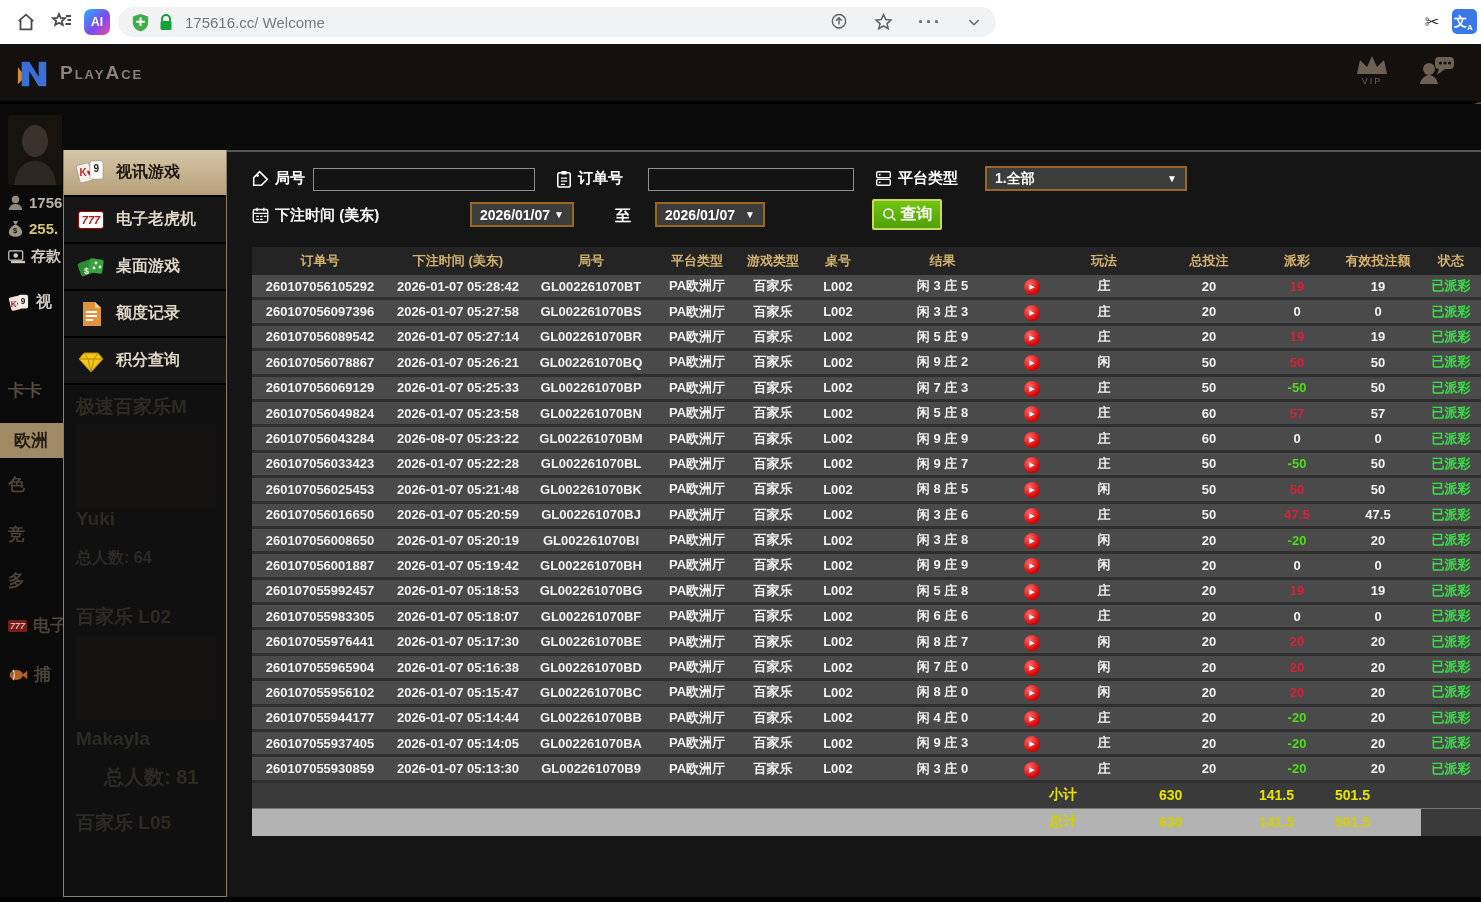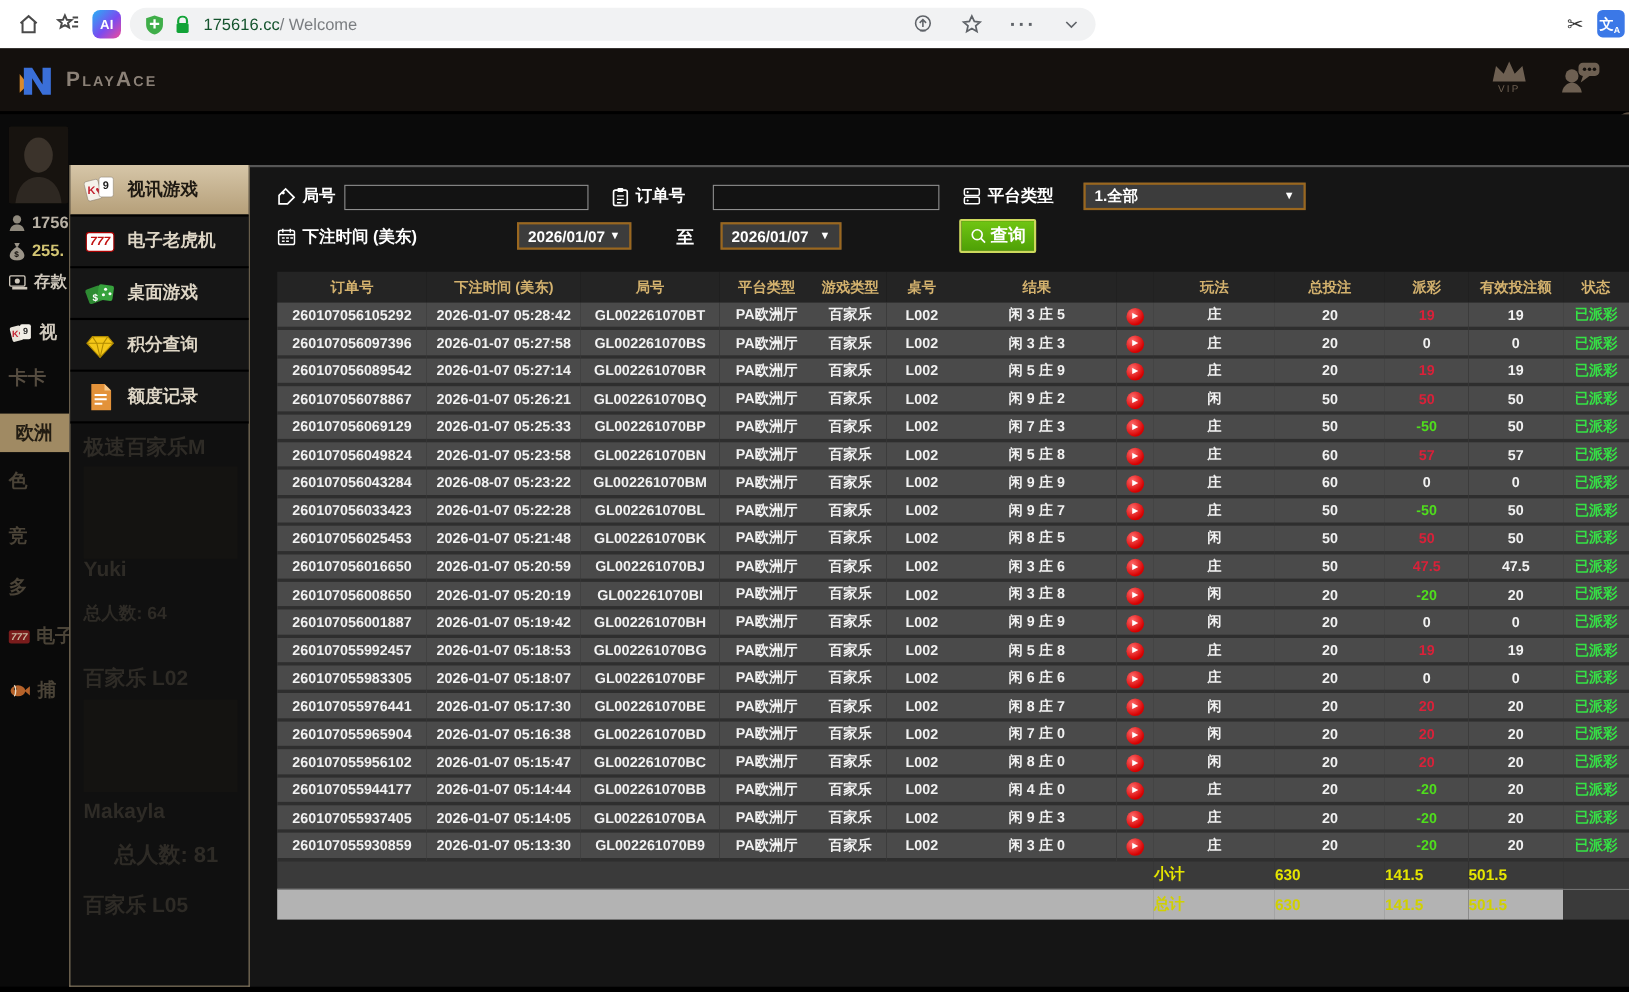--- a/index.html
+++ b/index.html
@@ -10,21 +10,21 @@
   
   .browser { position:absolute; left:0; top:0; width:1481px; height:44px; background:#ffffff; }
   .b-icon { position:absolute; top:8px; width:28px; height:28px; display:flex; align-items:center; justify-content:center; color:#4a4a4a; }
   .home-i { left:12px; }
   .starlist-i { left:48px; }
   .ai-badge { position:absolute; left:84px; top:9px; width:26px; height:26px; border-radius:7px;
     background:linear-gradient(135deg,#27b2f5 0%,#7a4bf0 55%,#f04b9a 100%);
     color:#fff; font-size:12px; font-weight:700; display:flex; align-items:center; justify-content:center; }
   .url-pill { position:absolute; left:118px; top:7px; width:878px; height:30px; background:#f1f2f3; border-radius:15px;
     display:flex; align-items:center; padding-left:14px; }
-  .url-host { color:#14532d; font-size:15px; }
+  .url-host { color:#737373; font-size:15px; }
   .url-path { color:#7a7d80; font-size:15px; }
   .pill-icons { position:absolute; right:14px; top:0; height:30px; display:flex; align-items:center; gap:24px; color:#5f6368; }
   .search-pill { position:absolute; left:1008px; top:7px; width:392px; height:30px; background:#f1f2f3; border-radius:15px;
     display:flex; align-items:center; gap:10px; padding-left:14px; color:#3c4043; font-size:15px; }
   .scissors-i { left:1418px; font-size:18px; color:#333; }
   .translate-badge { position:absolute; left:1452px; top:9px; width:25px; height:25px; border-radius:5px; background:#3b78e7;
     color:#fff; font-size:13px; font-weight:700; display:flex; align-items:center; justify-content:center; }
   .translate-badge i { font-style:normal; font-size:8px; align-self:flex-end; margin:0 2px 2px 0; }
 
   
@@ -39,21 +39,21 @@
   .page { position:absolute; left:0; top:104px; width:1481px; height:798px; background:#0a0a0a; overflow:hidden; }
   .bottom-strip { position:absolute; left:0; top:793px; width:1481px; height:5px; background:#000; }
 
   
   .user-strip { position:absolute; left:0; top:0; width:63px; height:793px; overflow:hidden; }
   .avatar { position:absolute; left:8px; top:11px; width:54px; height:70px; background:#15120f; border-radius:2px; overflow:hidden; }
   .ustrip-row { position:absolute; left:8px; white-space:nowrap; font-weight:700; display:flex; align-items:center; gap:6px; }
   .u-name { top:90px; color:#b9b2a6; font-size:15px; }
   .u-bal  { top:116px; color:#d3c573; font-size:15px; }
   .u-dep  { top:143px; color:#cfc8bc; font-size:15px; }
-  .u-ghost { color:#4a4337; font-size:17px; font-weight:700; }
+  .u-ghost { color:#4a4337; font-size:17px; font-weight:700;margin-top:47px; }
   .g-video { top:188px; }
   .g-kaka  { top:228px; color:#55globalen4c40; }
   .g-euro  { top:272px; background:#a08a63; color:#221c12; padding:6px 26px 6px 14px; left:0; }
   .g-se    { top:322px; } .g-jing { top:372px; } .g-duo { top:418px; }
   .g-dianzi{ top:463px; } .g-bu  { top:512px; }
 
   
   .modal-title { position:absolute; left:63px; top:8px; width:1418px; height:38px; background:#1c1c1c; }
   .modal-title h1 { position:absolute; left:22px; top:5px; color:#f2f2f2; font-size:21px; font-weight:600; letter-spacing:1px; }
   .ghost-tab { position:absolute; top:10px; color:#d8d0c2; opacity:.10; font-size:16px; font-weight:700; }
@@ -292,35 +292,35 @@
               <circle cx="20" cy="10" r="1.4" fill="#fff"></circle>
               <circle cx="24" cy="14" r="1.4" fill="#fff"></circle>
               <circle cx="18" cy="15" r="1.4" fill="#fff"></circle>
             </svg>
         </span>
         <span>桌面游戏</span>
       </div>
       <div class="menu-item">
         <span class="mi-icon">
           <svg width="30" height="28" viewBox="0 0 30 28">
-              <path d="M8 6 H22 L27 12 L15 25 L3 12 Z" fill="#f4c718" stroke="#b08a00" stroke-width="1"></path>
-              <path d="M3 12 H27 M8 6 L12 12 L15 25 M22 6 L18 12 L15 25" stroke="#b08a00" stroke-width="1" fill="none"></path>
-            </svg>
-        </span>
-        <span>积分查询</span>
-      </div>
-      <div class="menu-item">
-        <span class="mi-icon">
-          <svg width="30" height="28" viewBox="0 0 30 28">
               <path d="M7 2 H19 L25 8 V26 H7 Z" fill="#e3923a"></path>
               <path d="M19 2 L19 8 H25 Z" fill="#f7c98c"></path>
               <path d="M10 12 H21 M10 16 H21 M10 20 H17" stroke="#fff" stroke-width="1.8"></path>
             </svg>
         </span>
         <span>额度记录</span>
+      </div>
+      <div class="menu-item">
+        <span class="mi-icon">
+          <svg width="30" height="28" viewBox="0 0 30 28">
+              <path d="M8 6 H22 L27 12 L15 25 L3 12 Z" fill="#f4c718" stroke="#b08a00" stroke-width="1"></path>
+              <path d="M3 12 H27 M8 6 L12 12 L15 25 M22 6 L18 12 L15 25" stroke="#b08a00" stroke-width="1" fill="none"></path>
+            </svg>
+        </span>
+        <span>积分查询</span>
       </div>
 
       <div class="ghost-side">
         <span class="gs-t" style="top:4px;">极速百家乐M</span>
         <div class="gs-block" style="top:34px; height:84px;"></div>
         <span class="gs-t" style="top:118px;">Yuki</span>
         <span class="gs-t" style="top:158px; font-size:16px;">总人数: 64</span>
         <span class="gs-t" style="top:214px;">百家乐 L02</span>
         <div class="gs-block" style="top:246px; height:84px;"></div>
         <span class="gs-t" style="top:338px;">Makayla</span>

